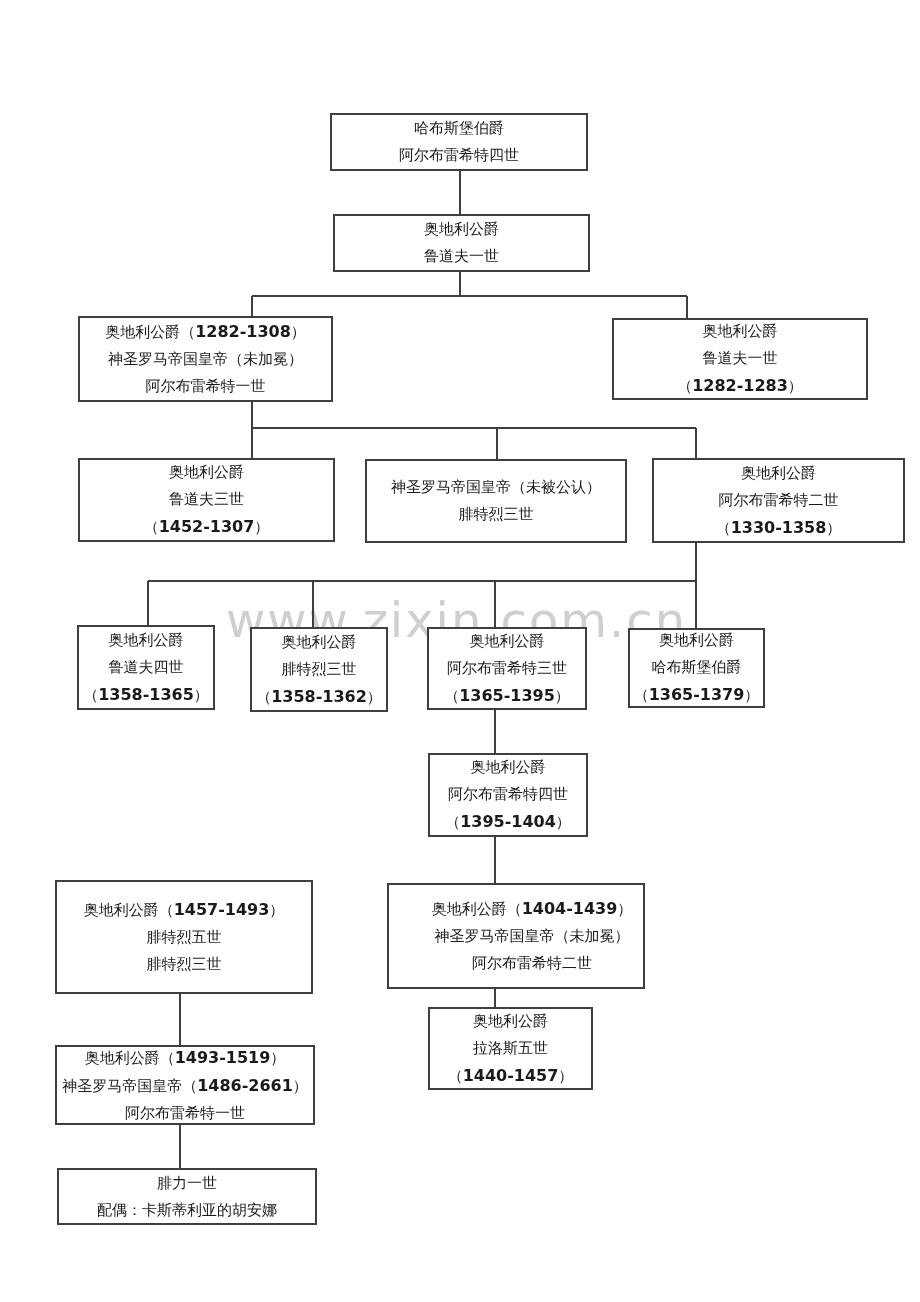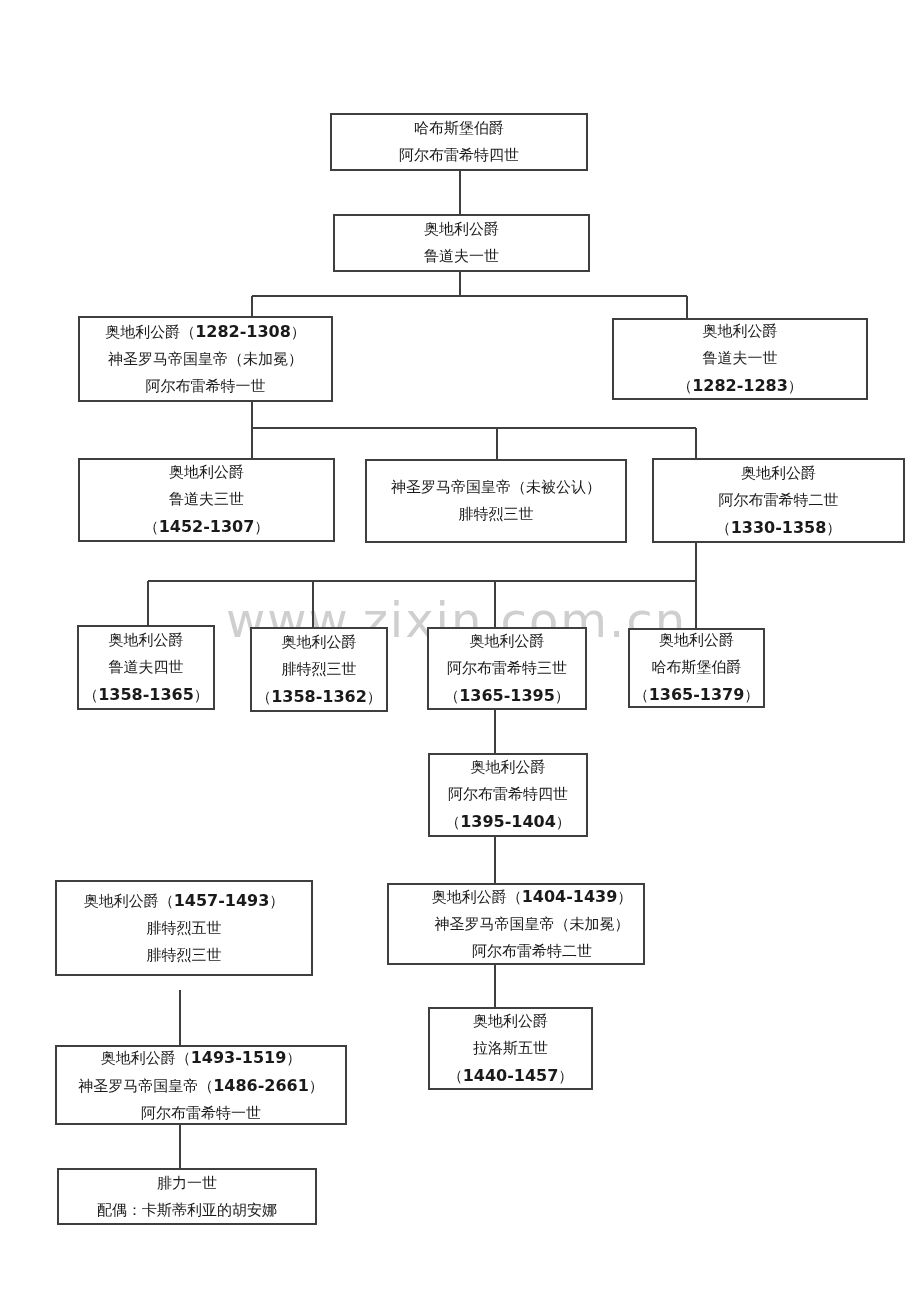--- a/index.html
+++ b/index.html
@@ -133,36 +133,36 @@
       <div class="tree-node" style="left: 628px; top: 628px; width: 137px; height: 80px; border-color: rgb(63, 63, 63); background: rgb(255, 255, 255);">
         <div class="node-line">奥地利公爵</div>
         <div class="node-line">哈布斯堡伯爵</div>
         <div class="node-line">（<span class="num">1365-1379</span>）</div>
       </div>
       <div class="tree-node" style="left: 428px; top: 753px; width: 160px; height: 84px; border-color: rgb(63, 63, 63); background: rgb(255, 255, 255);">
         <div class="node-line">奥地利公爵</div>
         <div class="node-line">阿尔布雷希特四世</div>
         <div class="node-line">（<span class="num">1395-1404</span>）</div>
       </div>
-      <div class="tree-node" style="left: 55px; top: 880px; width: 258px; height: 96px; border-color: rgb(63, 63, 63); background: rgb(255, 255, 255);">
+      <div class="tree-node" style="left: 55px; top: 880px; width: 258px; height: 114px; border-color: rgb(63, 63, 63); background: rgb(255, 255, 255);">
         <div class="node-line">奥地利公爵（<span class="num">1457-1493</span>）</div>
         <div class="node-line">腓特烈五世</div>
         <div class="node-line">腓特烈三世</div>
       </div>
-      <div class="tree-node" style="left: 387px; top: 883px; width: 258px; height: 82px; border-color: rgb(63, 63, 63); background: rgb(255, 255, 255); padding-left: 32px;">
+      <div class="tree-node" style="left: 387px; top: 883px; width: 258px; height: 106px; border-color: rgb(63, 63, 63); background: rgb(255, 255, 255); padding-left: 32px;">
         <div class="node-line">奥地利公爵（<span class="num">1404-1439</span>）</div>
         <div class="node-line">神圣罗马帝国皇帝（未加冕）</div>
         <div class="node-line">阿尔布雷希特二世</div>
       </div>
       <div class="tree-node" style="left: 428px; top: 1007px; width: 165px; height: 83px; border-color: rgb(63, 63, 63); background: rgb(255, 255, 255);">
         <div class="node-line">奥地利公爵</div>
         <div class="node-line">拉洛斯五世</div>
         <div class="node-line">（<span class="num">1440-1457</span>）</div>
       </div>
-      <div class="tree-node" style="left: 55px; top: 1045px; width: 292px; height: 80px; border-color: rgb(63, 63, 63); background: rgb(255, 255, 255);">
+      <div class="tree-node" style="left: 55px; top: 1045px; width: 260px; height: 80px; border-color: rgb(63, 63, 63); background: rgb(255, 255, 255);">
         <div class="node-line">奥地利公爵（<span class="num">1493-1519</span>）</div>
         <div class="node-line">神圣罗马帝国皇帝（<span class="num">1486-2661</span>）</div>
         <div class="node-line">阿尔布雷希特一世</div>
       </div>
       <div class="tree-node" style="left: 57px; top: 1168px; width: 260px; height: 57px; border-color: rgb(63, 63, 63); background: rgb(255, 255, 255);">
         <div class="node-line">腓力一世</div>
         <div class="node-line">配偶：卡斯蒂利亚的胡安娜</div>
       </div>
     </div>
 </div>

